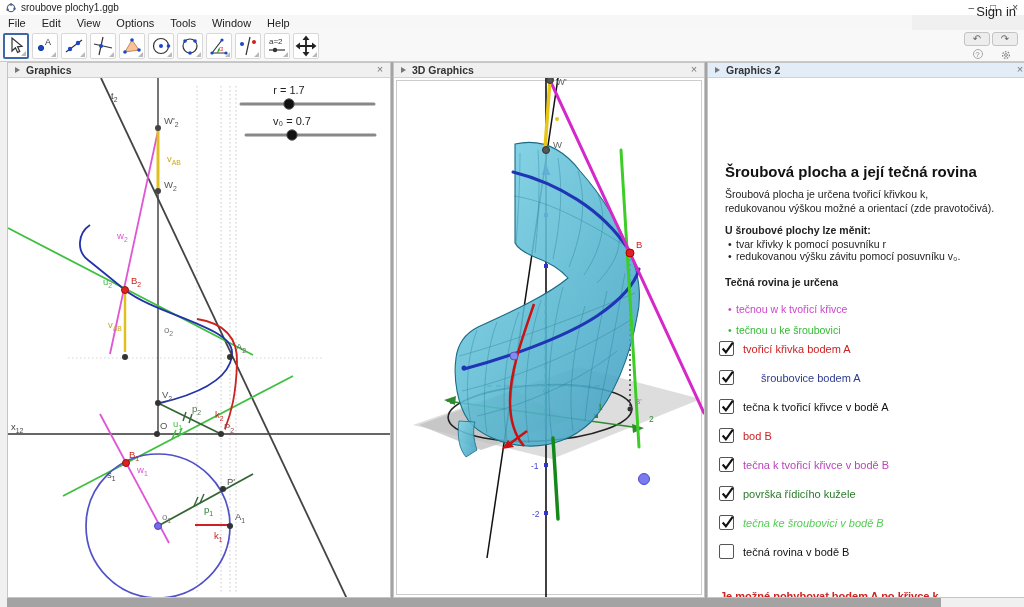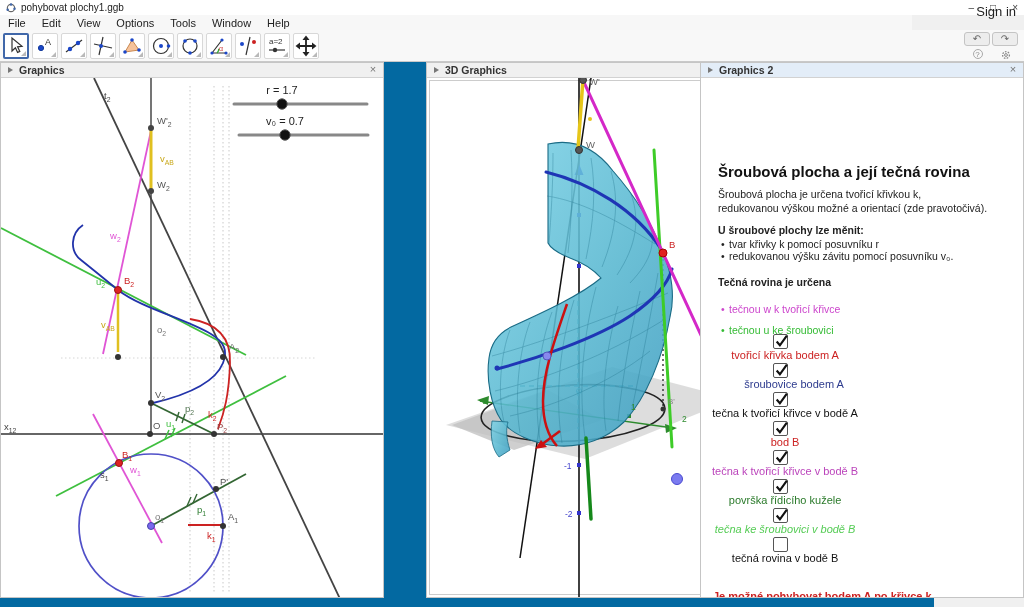--- a/index.html
+++ b/index.html
@@ -19,60 +19,60 @@
   .tool-btn{position:relative;width:26px;height:26px;background:#fff;border:1px solid #d8d8d8;border-radius:2px;padding:1px;}
   .tool-btn.active{border:2px solid #4067a9;padding:0;}
   .tool-btn:after{content:"";position:absolute;right:1px;bottom:1px;border-style:solid;border-width:0 0 5px 5px;border-color:transparent transparent #b9b9b9 transparent;}
   .tool-btn svg{width:22px;height:22px;display:block;}
   .tb-right{position:absolute;right:4px;top:2px;width:56px;}
   .undo-redo{display:flex;gap:2px;}
   .ur-btn{width:26px;height:14px;border:1px solid #c4c4c4;border-radius:3px;background:#ededed;font-size:10px;line-height:12px;text-align:center;color:#666;}
   .mini-icons{display:flex;justify-content:space-around;margin-top:3px;}
   .mini-icons .mi{width:10px;height:10px;color:#8a8a8a;font-size:8px;line-height:10px;text-align:center;border:1px solid #aaa;border-radius:50%;}
   
-  .workspace{position:absolute;left:0;top:62px;width:934px;height:545px;background:#0369a1;}
+  .workspace{position:absolute;left:7px;top:62px;width:934px;height:545px;background:#a3a3a3;}
   .panel{position:absolute;top:0;height:536px;background:#fff;border:1px solid #c5c5c5;}
   .panel-header{position:relative;height:15px;background:#f0f0f0;border-bottom:1px solid #d2d2d2;font-size:10.5px;font-weight:bold;color:#333;line-height:14px;padding-left:18px;}
   .panel-header.blue{background:#e3edf8;}
   .ph-tri{position:absolute;left:7px;top:4px;width:0;height:0;border-style:solid;border-width:3.5px 0 3.5px 5px;border-color:transparent transparent transparent #777;}
   .ph-close{position:absolute;right:4px;top:0;width:12px;height:14px;color:#777;font-size:11px;line-height:13px;text-align:center;font-weight:normal;}
   .panel-body{position:absolute;left:0;top:15px;right:0;bottom:0;overflow:hidden;}
   #panel-g2d{left:0;width:384px;}
-  #panel-g3d{left:386px;width:312px;margin-left:40px;}
+  #panel-g3d{left:386px;width:312px;}
   #panel-gg2{left:700px;width:324px;}
   svg.view{position:absolute;left:0;top:0;}
   
   .g2-content{position:absolute;left:0;top:0;width:100%;height:100%;font-size:10.5px;color:#222;}
   .g2-heading{position:absolute;left:17px;top:85px;font-size:15px;font-weight:bold;color:#111;white-space:nowrap;}
   .g2-intro{position:absolute;left:17px;top:109px;line-height:14px;white-space:nowrap;}
   .g2-bold1{position:absolute;left:17px;top:146px;font-weight:bold;white-space:nowrap;}
   .g2-ul1{position:absolute;left:20px;top:160px;font-weight:normal;line-height:12px;white-space:nowrap;}
   .g2-bold2{position:absolute;left:17px;top:198px;font-weight:bold;white-space:nowrap;}
   .g2-ul2{position:absolute;left:20px;top:221px;line-height:21px;white-space:nowrap;}
   .cb-list{position:absolute;left:11px;top:256px;}
-  .cb-row{height:29px;display:flex;align-items:center;flex-direction:column;}
+  .cb-row{height:29px;display:flex;align-items:center;}
   .cb-box{width:15px;height:15px;border:1.5px solid #555;border-radius:2px;background:#fff;margin-right:9px;position:relative;flex:0 0 15px;}
   .cb-box svg{position:absolute;left:0;top:-2px;width:15px;height:15px;}
   .cb-label{font-size:11px;white-space:nowrap;}
   .g2-note{position:absolute;left:12px;top:511px;font-weight:bold;color:#cc2222;font-size:11px;line-height:14px;white-space:nowrap;}
   .bullet-dot{display:inline-block;width:8px;}
 </style>
 </head>
 <body>
 
 <div class="app">
 
   <div class="titlebar">
     <svg class="app-icon" viewBox="0 0 12 12">
       <circle cx="6" cy="6" r="4.4" fill="none" stroke="#666" stroke-width="1.4"></circle>
       <circle cx="6" cy="1.8" r="1.5" fill="#4067a9"></circle>
         <circle cx="10.2" cy="7" r="1.5" fill="#4067a9"></circle>
         <circle cx="2" cy="8" r="1.5" fill="#4067a9"></circle>
     </svg>
-    <span>pohybovat plochy1.ggb</span>
+    <span>sroubove plochy1.ggb</span>
     <div class="win-controls">
       <span>–</span>
       <span>□</span>
       <span>×</span>
     </div>
   </div>
 
   <div class="menubar">
     <div id="menu-items" style="display:flex;">
         <span class="menu-item">File</span>

